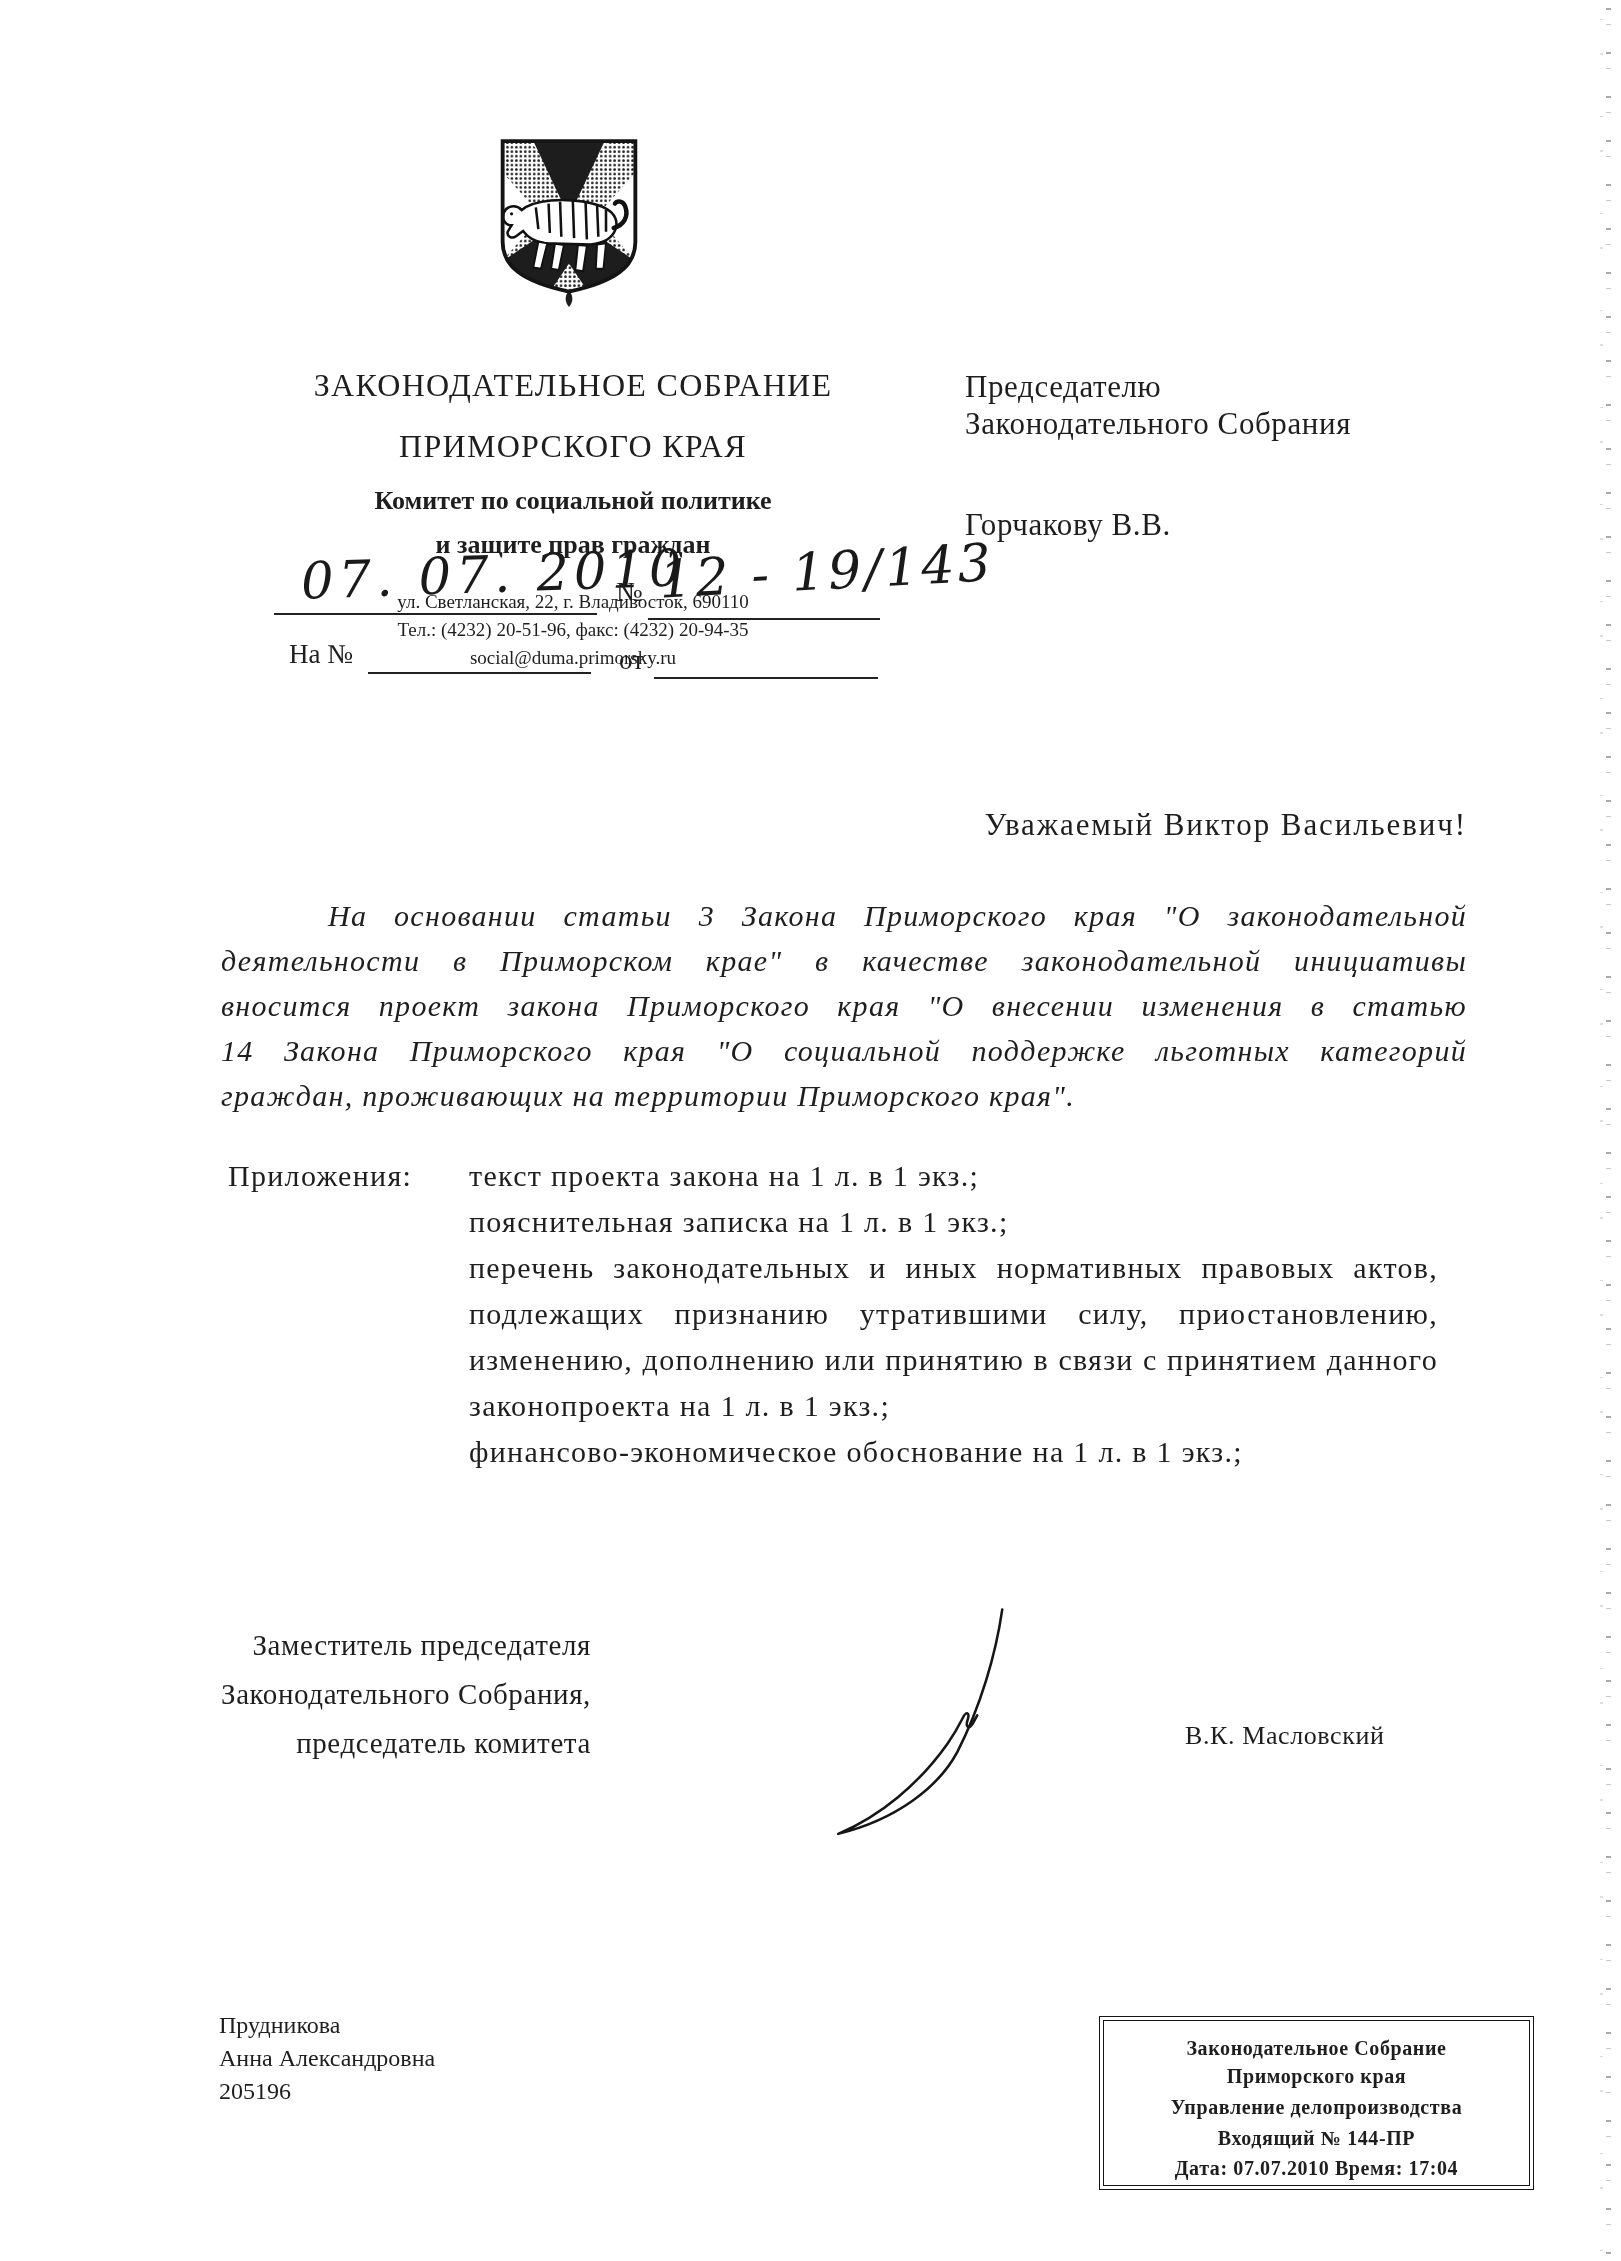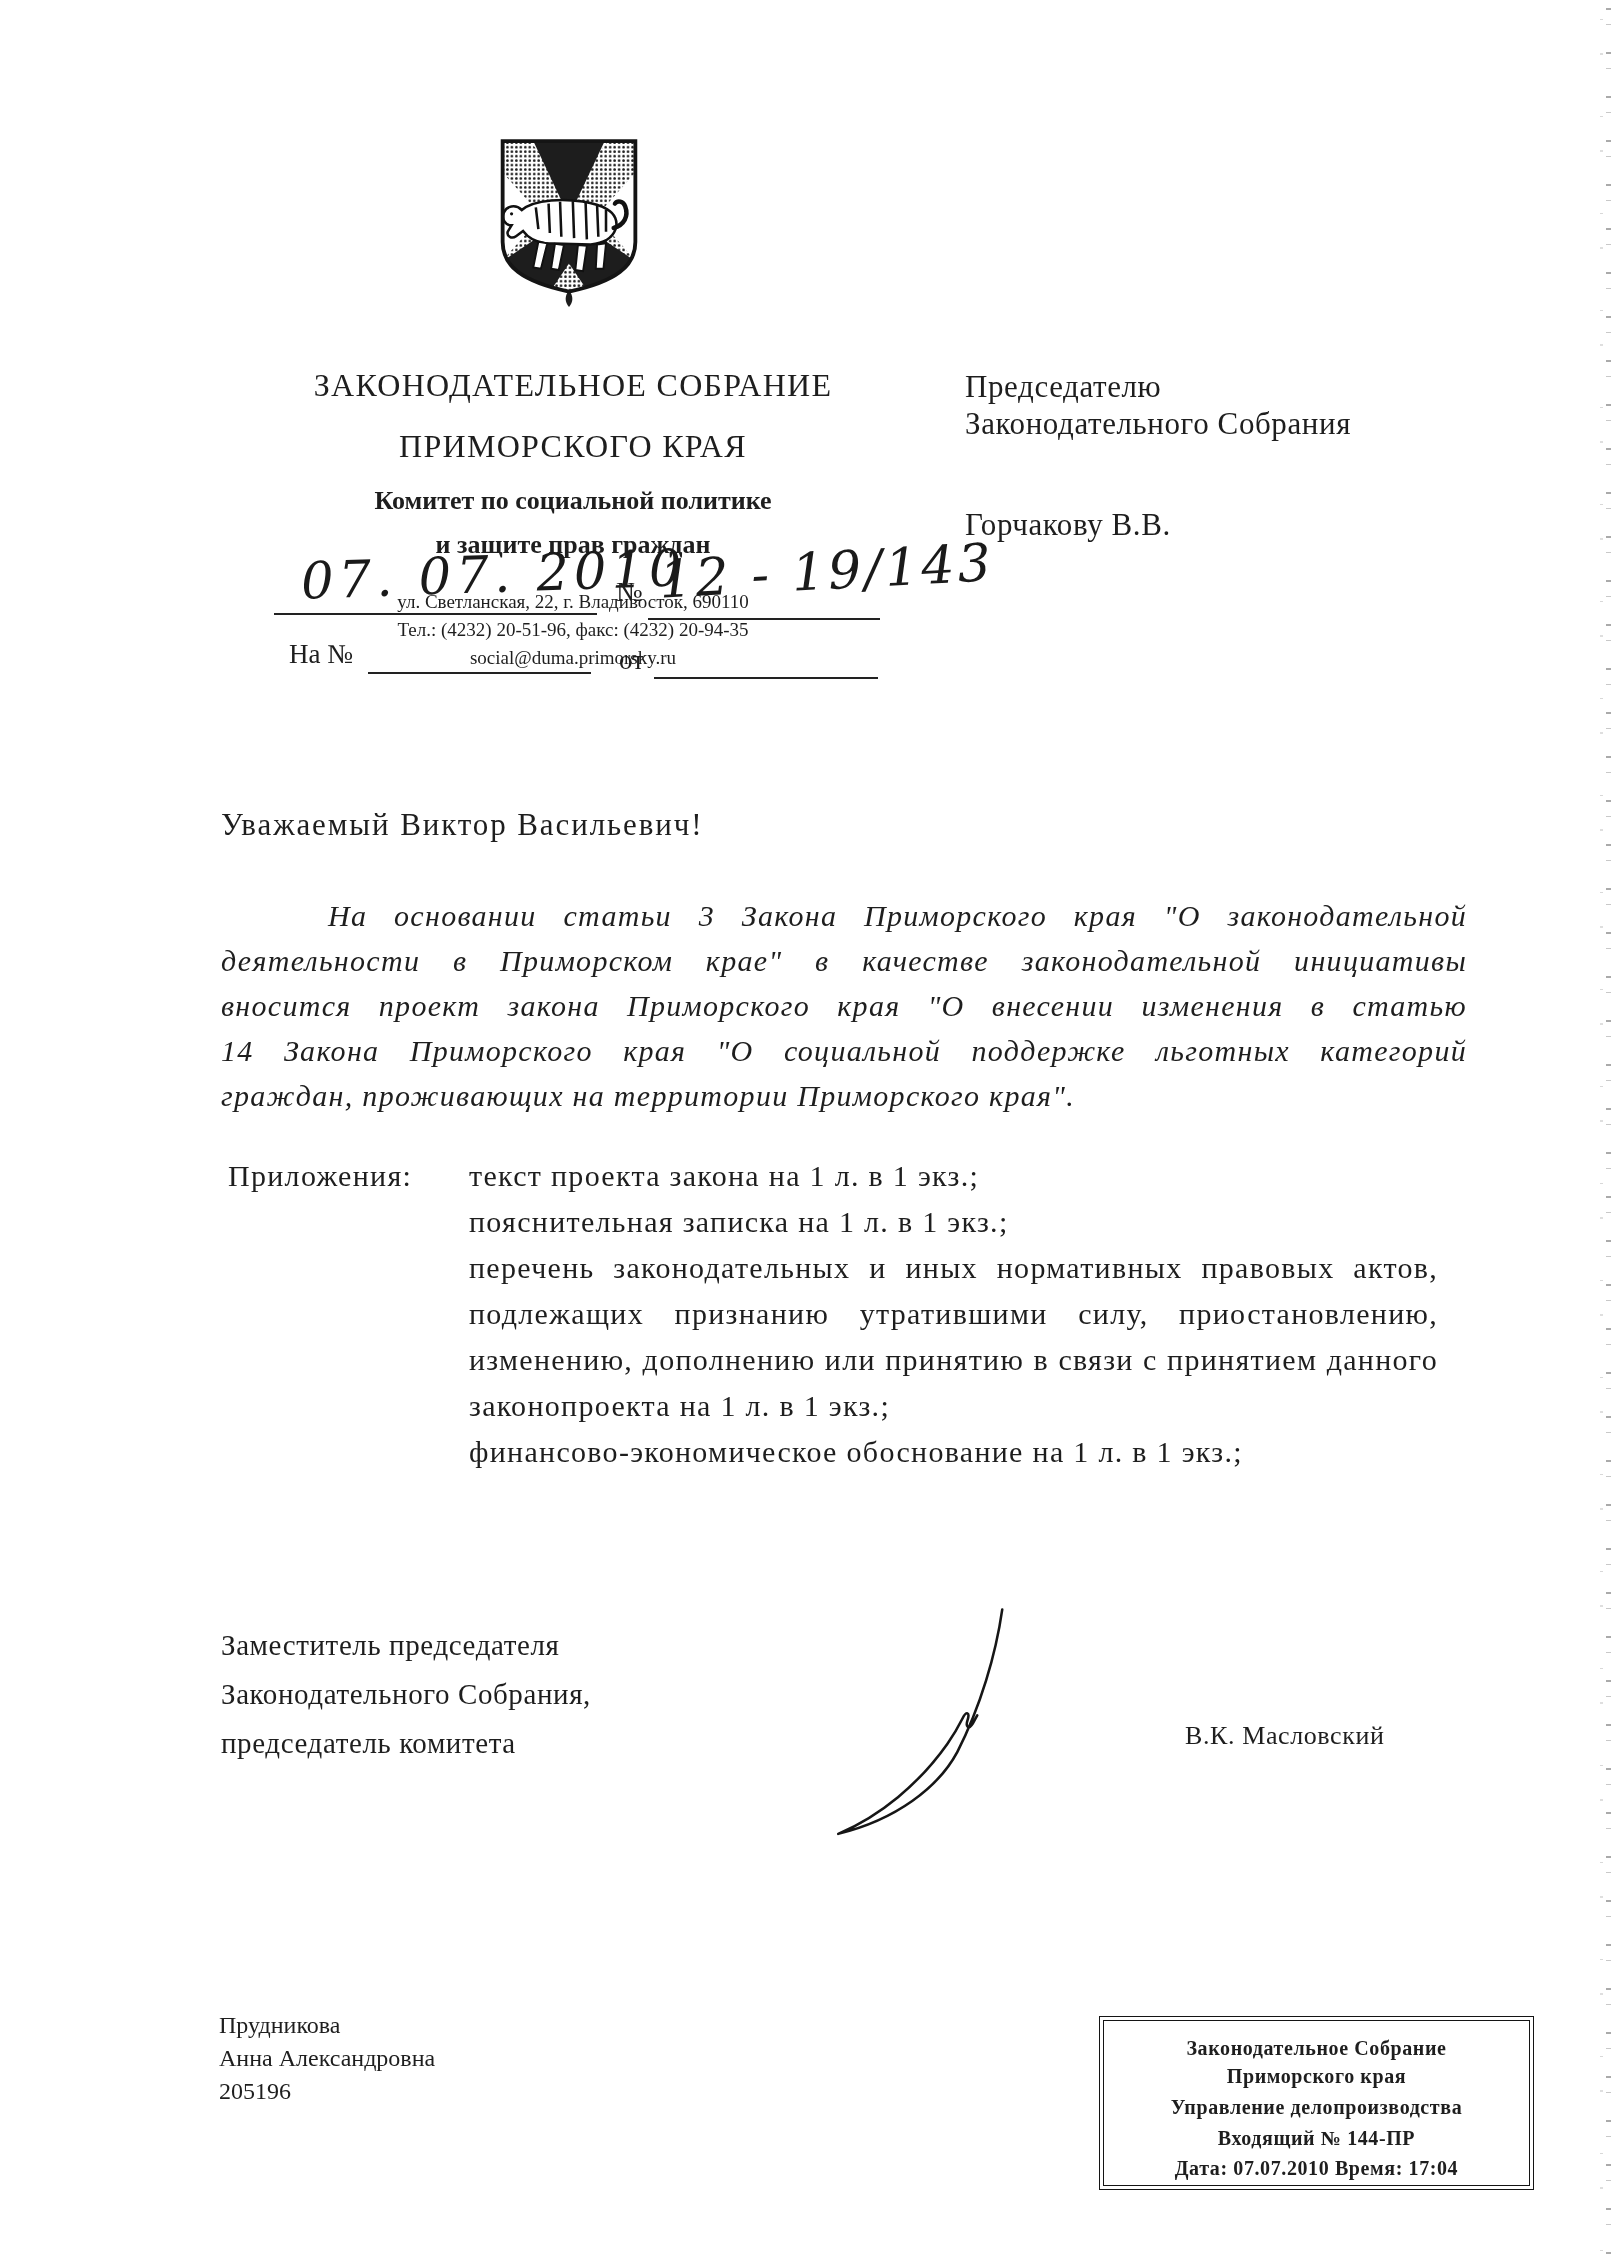--- a/index.html
+++ b/index.html
@@ -30,32 +30,32 @@
   .rule{position:absolute;border-bottom:2.6px solid #222;height:0;}
   .rule1{left:274px;top:613px;width:323px;}
   .rule2{left:648px;top:618px;width:232px;}
   .rule3{left:368px;top:672px;width:223px;}
   .rule4{left:654px;top:677px;width:224px;}
   .ref-label{font-size:27px;}
   .numsign{left:616px;top:576px;font-size:28px;}
   .na-label{left:289px;top:639px;}
   .ot-label{left:619px;top:645px;}
   
-  .salutation{position:absolute;left:221px;top:807px;width:1246px;text-align:left;font-size:31px;letter-spacing:1.9px;}
+  .salutation{position:absolute;left:221px;top:807px;width:1246px;text-align:right;font-size:31px;letter-spacing:1.9px;}
   .paragraph{position:absolute;left:221px;top:893px;width:1246px;font-size:30px;line-height:45px;letter-spacing:1.3px;}
   .p-line{text-align:justify;text-align-last:justify;font-style:italic;}
   .p-line.first{text-indent:107px;}
   .p-line.last{text-align:left;text-align-last:left;}
   
   .attachments{position:absolute;left:228px;top:1153px;width:1219px;font-size:30px;line-height:46px;letter-spacing:1.3px;}
   .att-label{position:absolute;left:0;top:0;}
   .att-items{margin-left:241px;width:969px;}
   .att-item{text-align:justify;}
   
-  .sig-block{position:absolute;left:221px;top:1621px;font-size:29px;line-height:49px;letter-spacing:0.6px;}
+  .sig-block{position:absolute;left:221px;top:1621px;font-size:29px;line-height:49px;letter-spacing:0.6px;text-align:right;}
   .sig-svg{position:absolute;left:819px;top:1598px;width:205px;height:250px;}
   .sig-name{position:absolute;left:1185px;top:1721px;font-size:26px;letter-spacing:0.6px;}
   
   .executor{position:absolute;left:219px;top:2009px;font-size:24px;line-height:33px;}
   
   .stamp{position:absolute;left:1099px;top:2016px;width:435px;height:174px;border:1.9px solid #141414;box-sizing:border-box;}
   .stamp-inner{position:absolute;left:2.6px;top:2.6px;right:2.6px;bottom:2.6px;border:1.3px solid #141414;text-align:center;
     font-weight:bold;font-size:20px;line-height:24px;letter-spacing:0.6px;}
   .st1{margin-top:15.4px;} .st2{margin-top:3.8px;} .st3{margin-top:7.7px;} .st4{margin-top:6.4px;} .st5{margin-top:6.4px;}
   

